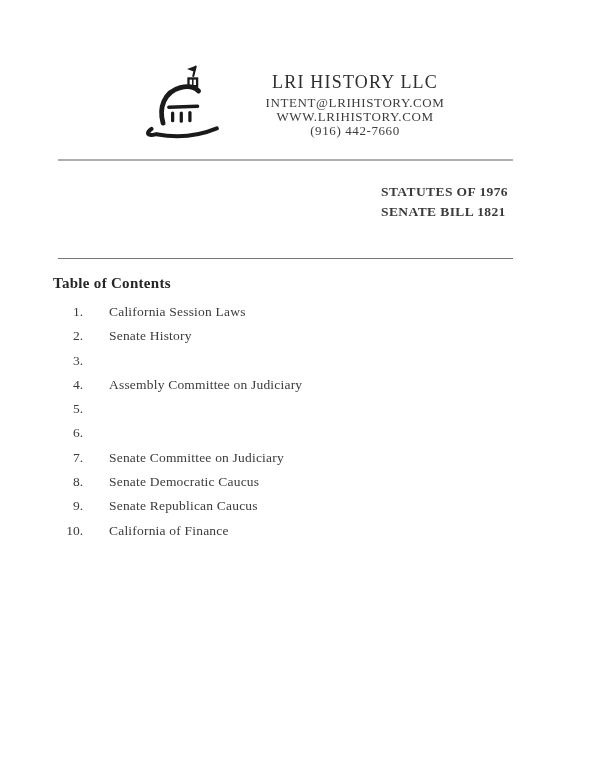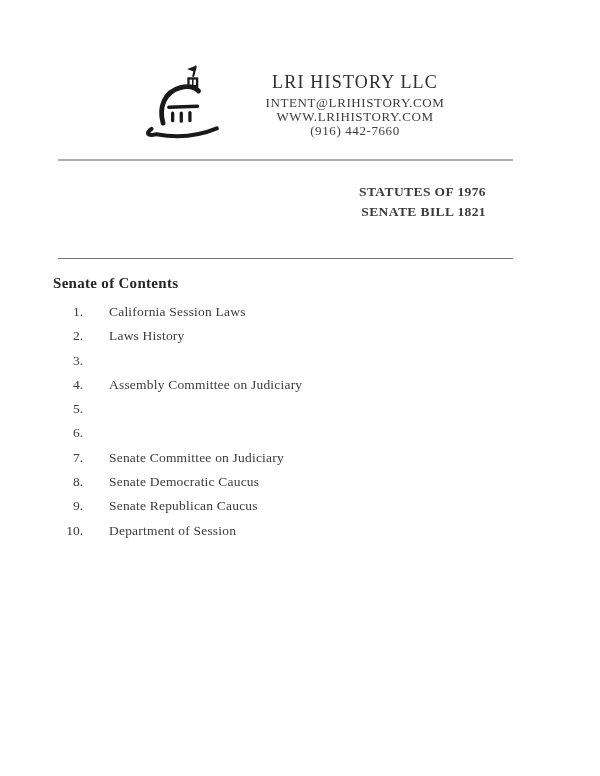--- a/index.html
+++ b/index.html
@@ -73,22 +73,22 @@
     left: 58px;
     width: 455px;
     height: 1px;
     background: #757575;
   }
 
   
   .reference-block {
     position: absolute;
     top: 182px;
-    right: 114px;
-    text-align: right;
+    right: 92px;
+    text-align: left;
   }
   .reference-line {
     font-size: 13.5px;
     font-weight: 700;
     color: #3b3b3b;
     line-height: 20px;
     letter-spacing: 0.4px;
     white-space: pre;
   }
 
@@ -163,30 +163,30 @@
 
   <div class="rule-1"></div>
 
   <div class="reference-block">
     <div class="reference-line">STATUTES OF 1976</div>
     <div class="reference-line">SENATE BILL 1821</div>
   </div>
 
   <div class="rule-2"></div>
 
-  <div class="toc-title">Senate of Contents</div>
+  <div class="toc-title">Table of Contents</div>
 
   <div class="toc-list">
     <div class="toc-row">
       <span class="toc-num">1.</span>
       <span class="toc-label">California Session Laws</span>
     </div>
     <div class="toc-row">
       <span class="toc-num">2.</span>
-      <span class="toc-label">Laws History</span>
+      <span class="toc-label">Senate History</span>
     </div>
     <div class="toc-row">
       <span class="toc-num">3.</span>
     </div>
     <div class="toc-row">
       <span class="toc-num">4.</span>
       <span class="toc-label">Assembly Committee on Judiciary</span>
     </div>
     <div class="toc-row">
       <span class="toc-num">5.</span>
@@ -201,17 +201,17 @@
     <div class="toc-row">
       <span class="toc-num">8.</span>
       <span class="toc-label">Senate Democratic Caucus</span>
     </div>
     <div class="toc-row">
       <span class="toc-num">9.</span>
       <span class="toc-label">Senate Republican Caucus</span>
     </div>
     <div class="toc-row">
       <span class="toc-num">10.</span>
-      <span class="toc-label">Department of Session</span>
+      <span class="toc-label">California of Finance</span>
     </div>
   </div>
 
 </div>
 
 </body></html>

